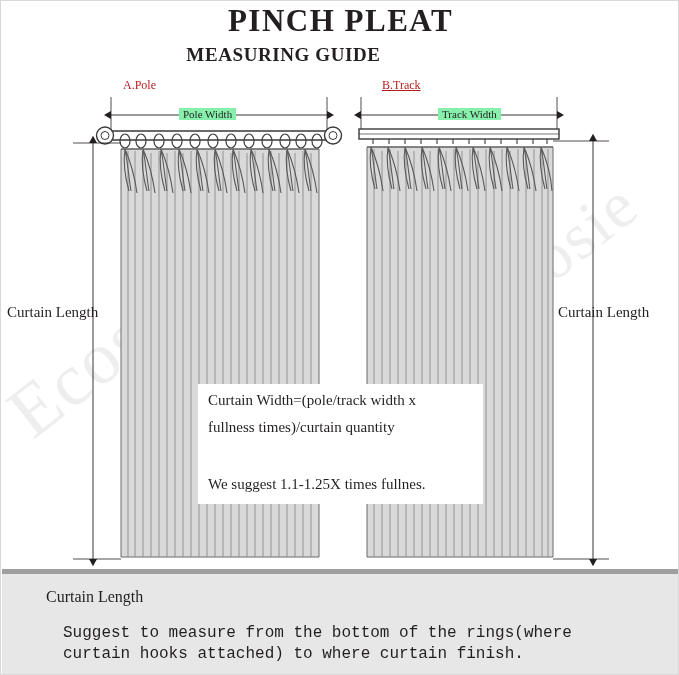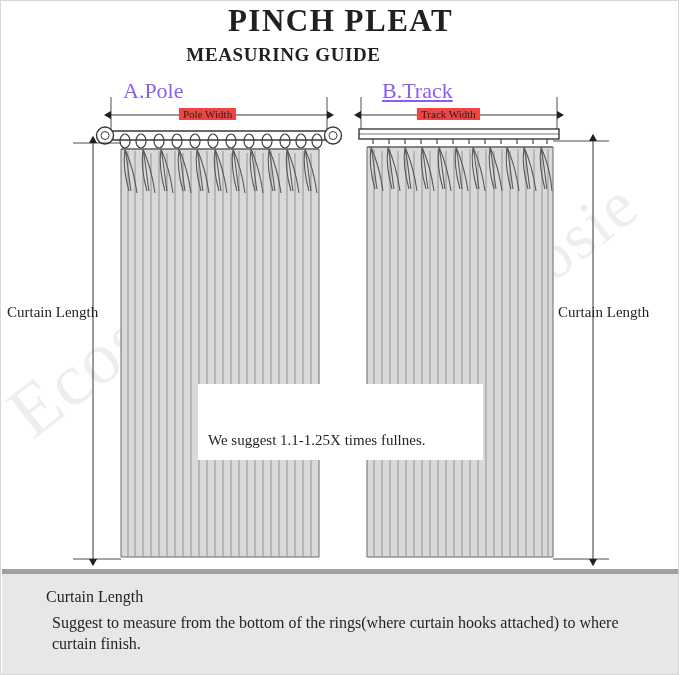--- a/index.html
+++ b/index.html
@@ -44,23 +44,23 @@
     text-align: center;
     font-size: 19px;
     font-weight: bold;
     letter-spacing: 0.6px;
     font-family: "Liberation Serif", serif;
   }
 
   
   .panel-label {
     position: absolute;
-    font-size: 22px;
-    font-family: "Liberation Serif", serif;
-    color: #8b5cf6;
+    font-size: 12px;
+    font-family: "Liberation Serif", serif;
+    color: #b91c1c;
     white-space: nowrap;
   }
   #label-a { top: 77px; left: 122px; }
   #label-b { top: 77px; left: 381px; text-decoration: underline; }
 
   
   .watermark {
     position: absolute;
     font-family: "Liberation Serif", serif;
     font-size: 74px;
@@ -81,25 +81,25 @@
     left: 0;
   }
 
   
   .dim-text {
     position: absolute;
     font-family: "Liberation Serif", serif;
     font-size: 11px;
     color: #231f20;
     white-space: nowrap;
-    background: #ef4444;
+    background: #86efac;
     padding: 0 4px;
   }
   #dim-pole { top: 107px; left: 178px; }
-  #dim-track { top: 107px; left: 416px; }
+  #dim-track { top: 107px; left: 437px; }
 
   .side-text {
     position: absolute;
     font-family: "Liberation Serif", serif;
     font-size: 15px;
     color: #231f20;
     white-space: nowrap;
   }
   #len-left { top: 303px; left: 6px; }
   #len-right { top: 303px; left: 557px; }
@@ -134,25 +134,25 @@
     box-sizing: border-box;
     padding: 14px 26px 0 44px;
   }
   #footer .f-title {
     font-family: "Liberation Serif", serif;
     font-size: 16px;
     color: #231f20;
     margin: 0 0 5px 0;
   }
   #footer .f-body {
-    font-family: Liberation Serif, serif;
+    font-family: Liberation Mono, monospace;
     font-size: 16px;
     line-height: 1.32;
     color: #231f20;
-    margin: 6px;
+    margin: 17px;
   }
   #footer-bar-top {
     position: absolute;
     left: 1px;
     top: 568px;
     width: 677px;
     height: 5px;
     background: #9f9f9f;
   }
 </style>
@@ -313,20 +313,22 @@
     <line x1="592" y1="140" x2="592" y2="558" stroke="#231f20" stroke-width="0.9" marker-start="url(#arrL)" marker-end="url(#arrR)"></line>
   </svg>
 
   <div class="dim-text" id="dim-pole">Pole Width</div>
   <div class="dim-text" id="dim-track">Track Width</div>
 
   <div class="side-text" id="len-left">Curtain Length</div>
   <div class="side-text" id="len-right">Curtain Length</div>
 
   <div id="formula-box">
+    <p>Curtain Width=(pole/track width x</p>
+    <p>fullness times)/curtain quantity</p>
     <p>We suggest 1.1-1.25X times fullnes.</p>
   </div>
 
   <div id="footer-bar-top"></div>
   <div id="footer">
     <p class="f-title">Curtain Length</p>
     <p class="f-body">Suggest to measure from the bottom of the rings(where curtain hooks attached) to where curtain finish.</p>
   </div>
 
 </div>

